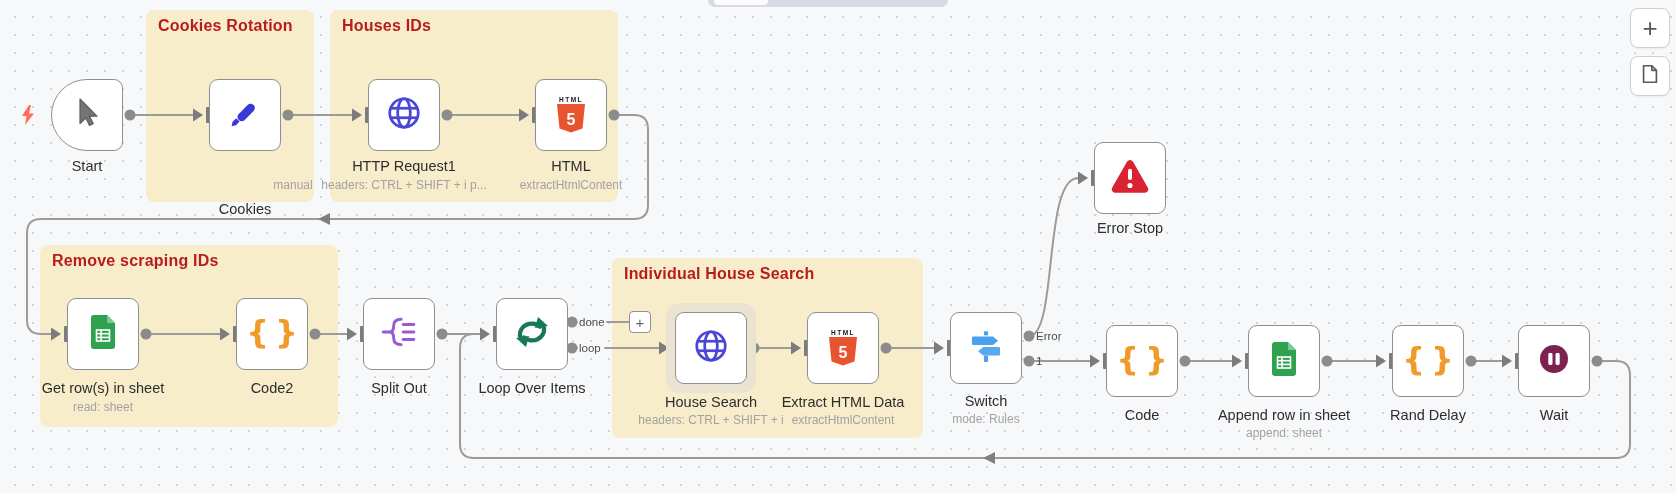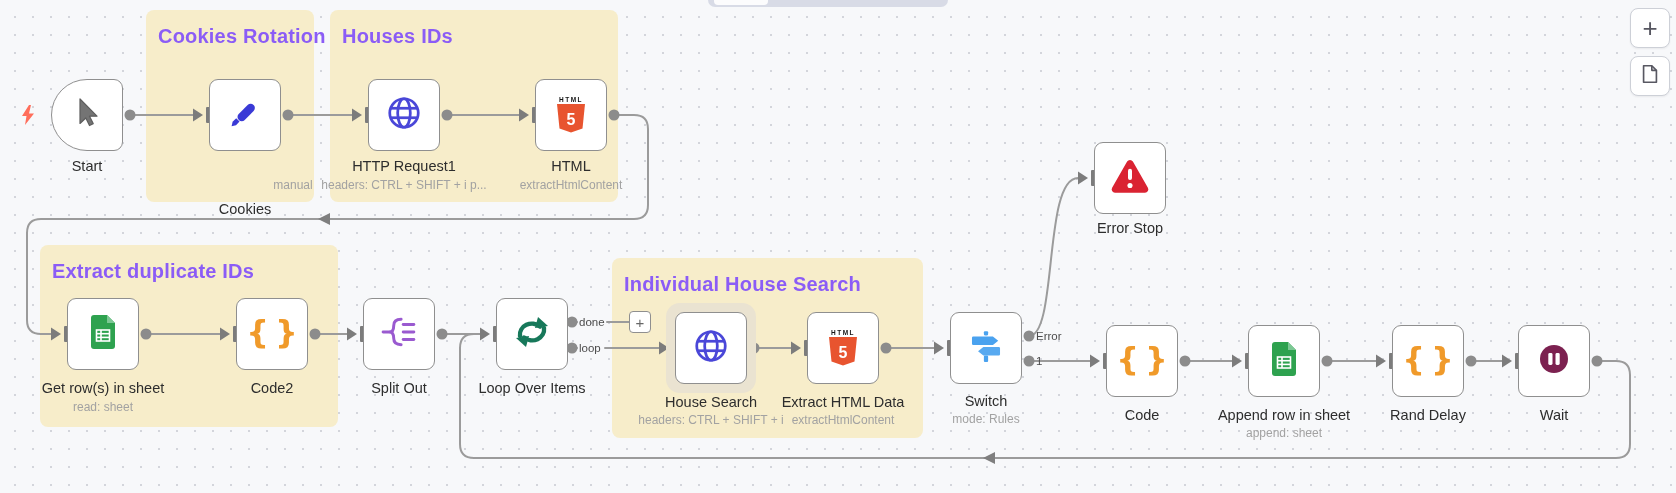--- a/index.html
+++ b/index.html
@@ -5,21 +5,21 @@
   html,body{margin:0;padding:0;background:#eceef2;}
   *{box-sizing:border-box;}
   #canvas{
     position:relative;width:1676px;height:493px;overflow:hidden;
     background-color:#f7f8fa;
     background-image:radial-gradient(#d3d5db 1.2px, transparent 1.4px);
     background-size:18px 18px;background-position:6px 8px;
     font-family:"Liberation Sans",sans-serif;
   }
   .group{position:absolute;background:#f7edca;border-radius:8px;z-index:1;}
-  .group-title{position:absolute;left:12px;top:15px;font-size:20px;font-weight:bold;color:#8b5cf6;white-space:nowrap;letter-spacing:.2px;}
+  .group-title{position:absolute;left:12px;top:7px;font-size:16px;font-weight:bold;color:#b91c1c;white-space:nowrap;letter-spacing:.2px;}
   svg.wires{position:absolute;left:0;top:0;z-index:2;}
   .ring{position:absolute;background:#eae3d1;border-radius:14px;z-index:2;}
   .node{position:absolute;width:72px;height:72px;background:#fff;border:1.8px solid #8f8f8f;border-radius:9px;
         display:flex;align-items:center;justify-content:center;z-index:3;}
   .node.start-shape{border-radius:36px 9px 9px 36px;}
   .lbl{position:absolute;transform:translateX(-50%);white-space:nowrap;font-size:14.5px;color:#2d2d2d;z-index:4;}
   .sub{position:absolute;transform:translateX(-50%);white-space:nowrap;font-size:12px;color:#a2a2a2;z-index:4;}
   .portlbl{position:absolute;font-size:11.5px;color:#4c4c4c;z-index:4;white-space:nowrap;}
   .plusbox{position:absolute;width:22px;height:22px;background:#fff;border:1.4px solid #8f8f8f;border-radius:4px;
            display:flex;align-items:center;justify-content:center;font-size:15px;color:#666;z-index:3;line-height:1;}
@@ -42,21 +42,21 @@
       <div class="chip"></div>
     </div>
 
   <div class="group" style="left:146px;top:10px;width:168px;height:192px;">
     <span class="group-title">Cookies Rotation</span>
     </div>
   <div class="group" style="left:330px;top:10px;width:288px;height:192px;">
     <span class="group-title">Houses IDs</span>
     </div>
   <div class="group" style="left:40px;top:245px;width:298px;height:182px;">
-    <span class="group-title">Extract duplicate IDs</span>
+    <span class="group-title">Remove scraping IDs</span>
     </div>
   <div class="group" style="left:612px;top:258px;width:311px;height:180px;">
     <span class="group-title">Individual House Search</span>
     </div>
 
   <svg class="wires" width="1676" height="493">
     <g fill="none" stroke="#9b9b9b" stroke-width="2" stroke-linecap="round">
       <path d="M130,115 H193"></path>
       <path d="M288,115 H352"></path>
       <path d="M447,115 H519"></path>

